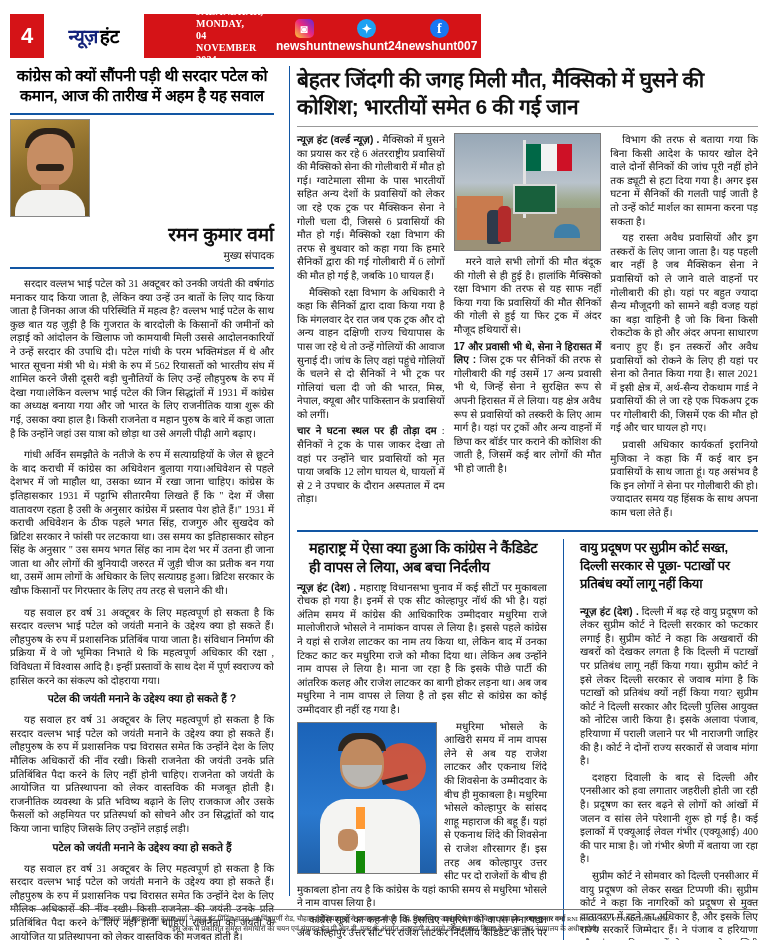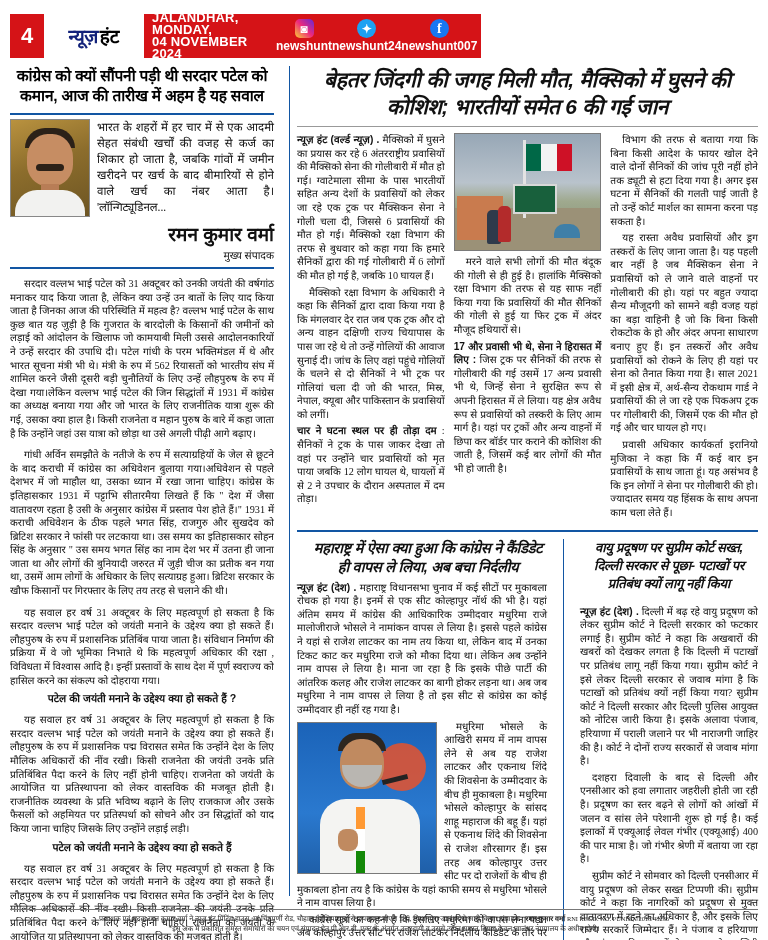--- a/index.html
+++ b/index.html
@@ -11,21 +11,21 @@
   .page{width:768px;height:940px;position:relative;box-sizing:border-box;padding:14px 10px 0 10px;background:#fff;}
 
   
   .masthead{display:flex;align-items:stretch;height:44px;width:100%;}
   .mh-pageno{background:#d51317;color:#fff;width:34px;display:flex;align-items:center;justify-content:center;
              font-family:"Liberation Sans",sans-serif;font-weight:bold;font-size:22px;}
   .mh-logo{background:#fff;display:flex;align-items:center;justify-content:center;padding:0 6px;min-width:88px;}
   .mh-logo .lg1{font-family:"Liberation Sans",sans-serif;font-weight:bold;font-size:19px;color:#12227a;letter-spacing:-.5px;}
   .mh-logo .lg2{font-family:"Liberation Sans",sans-serif;font-weight:bold;font-size:19px;color:#000000;margin-left:2px;}
   .mh-date{background:#d51317;color:#fff;display:flex;flex-direction:column;justify-content:center;padding:0 8px;flex:0 0 112px;}
-  .mh-date span{font-family:Liberation Sans, sans-serif;font-weight:bold;font-size:13px;line-height:12px;letter-spacing:.2px;}
+  .mh-date span{font-family:Liberation Serif, serif;font-weight:bold;font-size:10px;line-height:12px;letter-spacing:.2px;margin-left:44px;}
   .mh-section{background:#1256a3;color:#fff;flex:1;display:flex;align-items:center;justify-content:center;}
   .mh-section span{font-family:"Liberation Sans",sans-serif;font-weight:bold;font-size:23px;letter-spacing:.5px;}
   .mh-social{background:#d51317;flex:0 0 196px;display:flex;align-items:center;justify-content:space-around;padding:0 4px;}
   .soc{display:flex;flex-direction:column;align-items:center;justify-content:center;gap:1px;}
   .soc .glyph{width:19px;height:19px;border-radius:5px;display:flex;align-items:center;justify-content:center;
               font-family:"Liberation Sans",sans-serif;font-size:12px;font-weight:bold;color:#fff;}
   .soc .ig{background:linear-gradient(45deg,#f9ce34,#ee2a7b,#6228d7);}
   .soc .tw{background:#1da1f2;border-radius:50%;}
   .soc .fb{background:#1877f2;border-radius:50%;font-family:"Liberation Serif",serif;font-size:14px;}
   .soc .handle{font-family:"Liberation Sans",sans-serif;font-size:12px;font-weight:bold;color:#fff;white-space:nowrap;}
@@ -54,21 +54,21 @@
 
   .byline-name{font-family:"Liberation Sans",sans-serif;font-weight:bold;font-size:19px;text-align:right;margin:4px 0 0 0;}
   .byline-role{font-size:10.5px;text-align:right;margin:1px 0 4px 0;}
 
   .col-text{font-size:10.2px;line-height:13.6px;text-align:justify;text-indent:14px;margin:8px 0 4px 0;}
   .subhead{font-family:"Liberation Sans",sans-serif;font-weight:bold;font-size:10.6px;text-align:center;margin:4px 0 2px 0;}
 
   
   .main-head{
     font-family:"Liberation Sans",sans-serif;font-weight:bold;font-size:21px;line-height:27px;
-    text-align:center;margin:0 0 6px 0;letter-spacing:-.3px;font-style:italic;
+    text-align:left;margin:0 0 6px 0;letter-spacing:-.3px;
   }
   .rule-thin{height:1px;background:#999;margin:6px 0;}
   .rule-blue{height:2px;background:#1256a3;margin:7px 0 7px 0;}
 
   .story-cols{display:flex;gap:9px;}
   .c3{flex:1;font-size:10.2px;line-height:13.6px;text-align:justify;}
   .c3 p{margin:0 0 3px 0;text-indent:12px;}
   .c3 p.noind{text-indent:0;}
   .inline-sub{font-family:"Liberation Sans",sans-serif;font-weight:bold;}
   .byl{font-family:"Liberation Sans",sans-serif;font-weight:bold;}
@@ -145,21 +145,20 @@
 
       <div class="lead-block">
         <div class="portrait">
           <div class="bg"></div>
             <div class="hair"></div>
             <div class="face"></div>
           <div class="mous"></div>
             <div class="neck"></div>
             <div class="shirt"></div>
         </div>
-        <div class="lead-text">भारत के शहरों में हर चार में से एक आदमी सेहत संबंधी खर्चों की वजह से कर्ज का शिकार हो जाता है, जबकि गांवों में जमीन खरीदने पर खर्च के बाद बीमारियों से होने वाले खर्च का नंबर आता है। 'लॉन्गिट्यूडिनल...</div>
       </div>
 
       <div class="byline-name">रमन कुमार वर्मा</div>
       <div class="byline-role">मुख्य संपादक</div>
       <div class="blue-rule"></div>
 
       <p class="col-text">सरदार वल्लभ भाई पटेल को 31 अक्टूबर को उनकी जयंती की वर्षगांठ मनाकर याद किया जाता है, लेकिन क्या उन्हें उन बातों के लिए याद किया जाता है जिनका आज की परिस्थिति में महत्व है? वल्लभ भाई पटेल के साथ कुछ बात यह जुड़ी है कि गुजरात के बारदोली के किसानों की जमीनों को लड़ाई को आंदोलन के खिलाफ जो कामयाबी मिली उससे आदोलनकारियों ने उन्हें सरदार की उपाधि दी। पटेल गांधी के परम भक्तिमंडल में थे और भारत सूचना मंत्री भी थे। मंत्री के रुप में 562 रियासतों को भारतीय संघ में शामिल करने जैसी दूसरी बड़ी चुनौतियों के लिए उन्हें लौहपुरुष के रुप में देखा गया।लेकिन वल्लभ भाई पटेल की जिन सिद्धांतों में 1931 में कांग्रेस का अध्यक्ष बनाया गया और जो भारत के लिए राजनीतिक यात्रा शुरू की गई, उसका क्या हाल है। किसी राजनेता व महान पुरुष के बारे में कहा जाता है कि उन्होंने जहां उस यात्रा को छोड़ा था उसे अगली पीढ़ी आगे बढ़ाए।</p>
       <p class="col-text">गांधी अर्विन समझौते के नतीजे के रुप में सत्याग्रहियों के जेल से छूटने के बाद कराची में कांग्रेस का अधिवेशन बुलाया गया।अधिवेशन से पहले देशभर में जो माहौल था, उसका ध्यान में रखा जाना चाहिए। कांग्रेस के इतिहासकार 1931 में पट्टाभि सीतारमैया लिखते हैं कि " देश में जैसा वातावरण रहता है उसी के अनुसार कांग्रेस में प्रस्ताव पेश होते हैं।" 1931 में कराची अधिवेशन के ठीक पहले भगत सिंह, राजगुरु और सुखदेव को ब्रिटिश सरकार ने फांसी पर लटकाया था। उस समय का इतिहासकार सोहन सिंह के अनुसार " उस समय भगत सिंह का नाम देश भर में उतना ही जाना जाता था और लोगों की बुनियादी जरुरत में जुड़ी चीज का प्रतीक बन गया था, उसमें आम लोगों के अधिकार के लिए सत्याग्रह हुआ। ब्रिटिश सरकार के खौफ किसानों पर गिरफ्तार के लिए तय तरह से चलाने की थी।</p>
       <p class="col-text">यह सवाल हर वर्ष 31 अक्टूबर के लिए महत्वपूर्ण हो सकता है कि सरदार वल्लभ भाई पटेल को जयंती मनाने के उद्देश्य क्या हो सकते हैं। लौहपुरुष के रुप में प्रशासनिक प्रतिबिंब पाया जाता है। संविधान निर्माण की प्रक्रिया में वे जो भूमिका निभाते थे कि महत्वपूर्ण अधिकार की रक्षा , विविधता में विश्वास आदि है। इन्हीं प्रस्तावों के साथ देश में पूर्ण स्वराज्य को हासिल करने का संकल्प को दोहराया गया।</p>
       <div class="subhead">पटेल की जयंती मनाने के उद्देश्य क्या हो सकते हैं ?</div>

